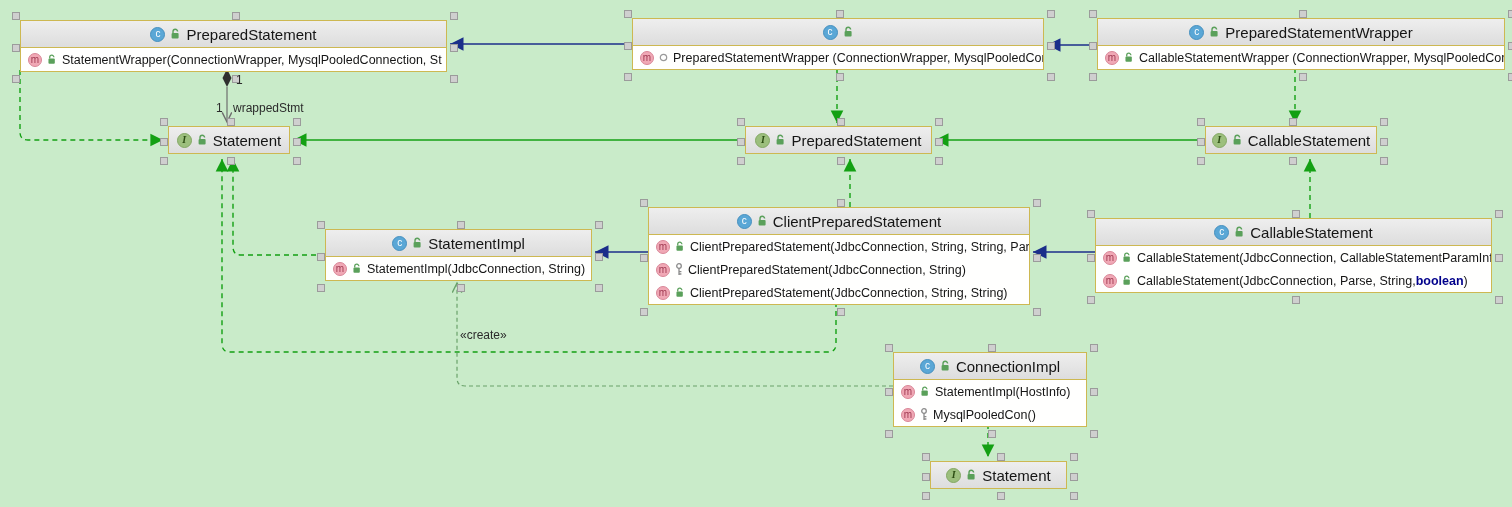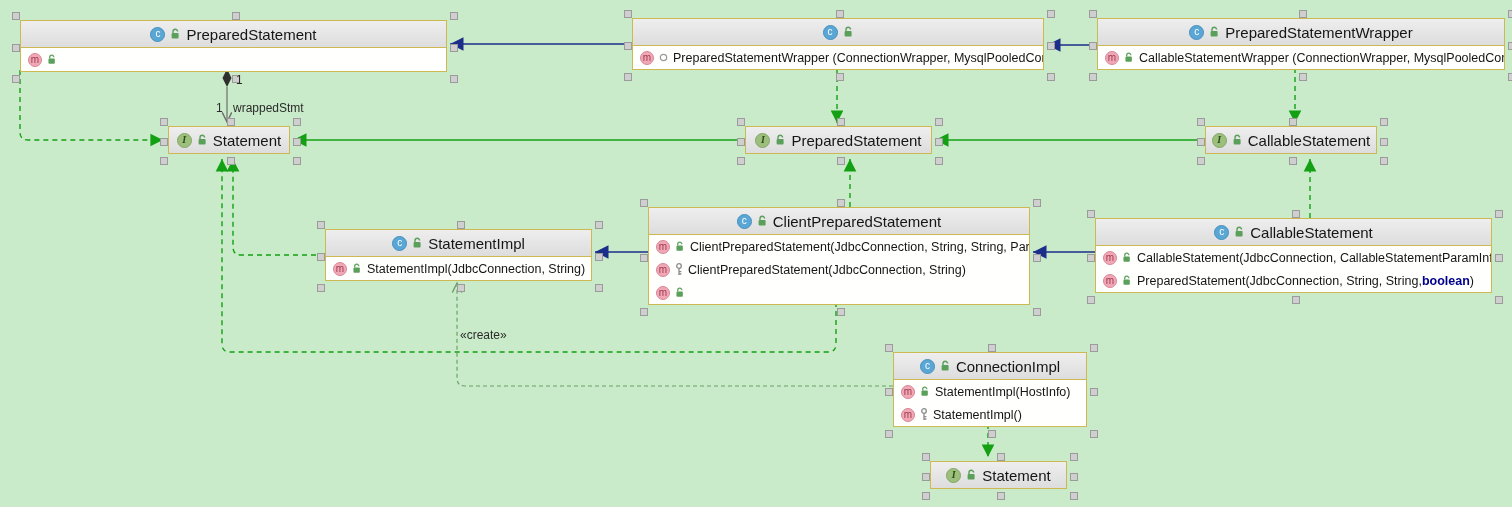--- a/index.html
+++ b/index.html
@@ -88,20 +88,21 @@
       <span class="ttl">PreparedStatement</span>
     </div>
     <div class="row">
       <span class="ic ic-m">m</span>
       <span class="vis">
           <svg width="10" height="11" viewBox="0 0 11 12">
             <path d="M3 5 V3.6 A2.3 2.3 0 0 1 7.6 3.6" fill="none" stroke="#5aa05a" stroke-width="1.4"></path>
             <rect x="1.6" y="5" width="7" height="5.6" rx="1" fill="#5aa05a"></rect>
           </svg>
         </span>
+      <span class="mtxt">StatementWrapper(ConnectionWrapper, MysqlPooledConnection, St</span>
     </div>
   <div class="handle" style="left: -9px; top: -9px;"></div>
       <div class="handle" style="left: -9px; top: 23px;"></div>
       <div class="handle" style="left: -9px; top: 54px;"></div>
       <div class="handle" style="left: 211px; top: -9px;"></div>
       <div class="handle" style="left: 211px; top: 54px;"></div>
       <div class="handle" style="left: 429px; top: -9px;"></div>
       <div class="handle" style="left: 429px; top: 23px;"></div>
       <div class="handle" style="left: 429px; top: 54px;"></div>
     </div>
@@ -292,20 +293,21 @@
       <span class="mtxt">ClientPreparedStatement(JdbcConnection, String)</span>
     </div>
     <div class="row">
       <span class="ic ic-m">m</span>
       <span class="vis">
           <svg width="10" height="11" viewBox="0 0 11 12">
             <path d="M3 5 V3.6 A2.3 2.3 0 0 1 7.6 3.6" fill="none" stroke="#5aa05a" stroke-width="1.4"></path>
             <rect x="1.6" y="5" width="7" height="5.6" rx="1" fill="#5aa05a"></rect>
           </svg>
         </span>
+      <span class="mtxt">ClientPreparedStatement(JdbcConnection, String, String)</span>
     </div>
   <div class="handle" style="left: -9px; top: -9px;"></div>
       <div class="handle" style="left: -9px; top: 46px;"></div>
       <div class="handle" style="left: -9px; top: 100px;"></div>
       <div class="handle" style="left: 188px; top: -9px;"></div>
       <div class="handle" style="left: 188px; top: 100px;"></div>
       <div class="handle" style="left: 384px; top: -9px;"></div>
       <div class="handle" style="left: 384px; top: 46px;"></div>
       <div class="handle" style="left: 384px; top: 100px;"></div>
     </div>
@@ -333,21 +335,21 @@
     </div>
     <div class="row">
       <span class="ic ic-m">m</span>
       <span class="vis">
           <svg width="10" height="11" viewBox="0 0 11 12">
             <path d="M3 5 V3.6 A2.3 2.3 0 0 1 7.6 3.6" fill="none" stroke="#5aa05a" stroke-width="1.4"></path>
             <rect x="1.6" y="5" width="7" height="5.6" rx="1" fill="#5aa05a"></rect>
           </svg>
         </span>
       <span class="mtxt">
-          <span>PreparedStatement(JdbcConnection, String, String, </span>
+          <span>CallableStatement(JdbcConnection, Parse, String, </span>
           <span class="kw">boolean</span>
           <span>)</span>
         </span>
     </div>
   <div class="handle" style="left: -9px; top: -9px;"></div>
       <div class="handle" style="left: -9px; top: 35px;"></div>
       <div class="handle" style="left: -9px; top: 77px;"></div>
       <div class="handle" style="left: 196px; top: -9px;"></div>
       <div class="handle" style="left: 196px; top: 77px;"></div>
       <div class="handle" style="left: 399px; top: -9px;"></div>
@@ -377,21 +379,21 @@
       <span class="mtxt">StatementImpl(HostInfo)</span>
     </div>
     <div class="row">
       <span class="ic ic-m">m</span>
       <span class="vis">
           <svg width="8" height="13" viewBox="0 0 8 13">
             <circle cx="4" cy="3" r="2.3" fill="none" stroke="#8b8b8b" stroke-width="1.3"></circle>
             <path d="M4 5.3 V12 M4 8.6 h2.4 M4 11 h2.4" fill="none" stroke="#8b8b8b" stroke-width="1.3"></path>
           </svg>
         </span>
-      <span class="mtxt">StatementImpl()</span>
+      <span class="mtxt">MysqlPooledCon()</span>
     </div>
   <div class="handle" style="left: -9px; top: -9px;"></div>
       <div class="handle" style="left: -9px; top: 35px;"></div>
       <div class="handle" style="left: -9px; top: 77px;"></div>
       <div class="handle" style="left: 94px; top: -9px;"></div>
       <div class="handle" style="left: 94px; top: 77px;"></div>
       <div class="handle" style="left: 196px; top: -9px;"></div>
       <div class="handle" style="left: 196px; top: 35px;"></div>
       <div class="handle" style="left: 196px; top: 77px;"></div>
     </div>

